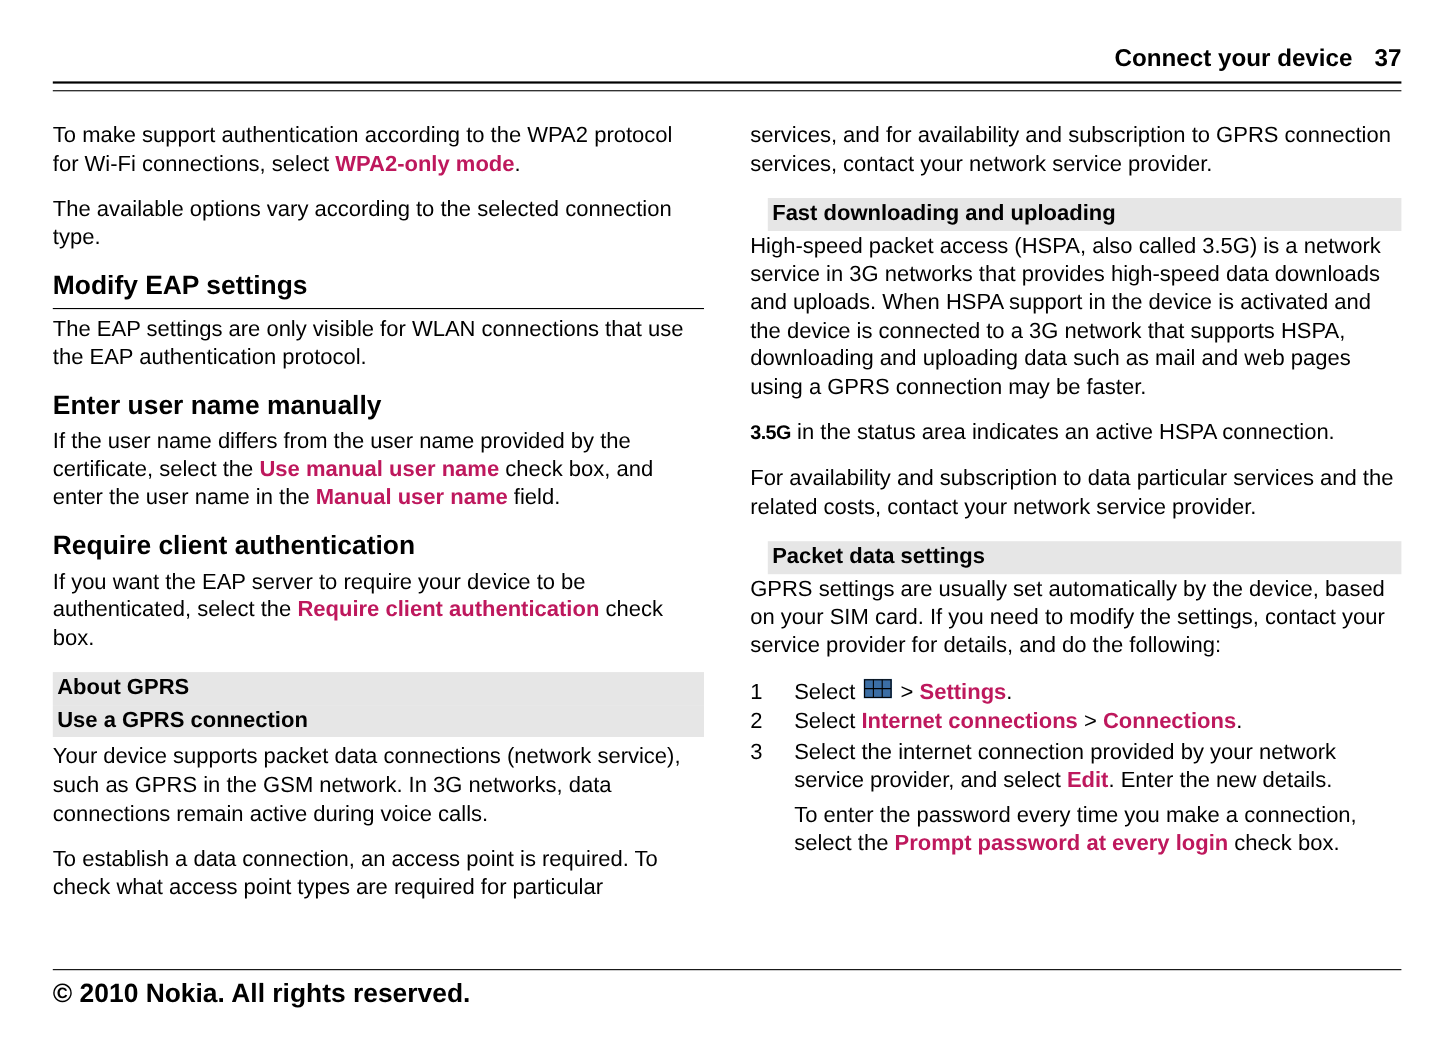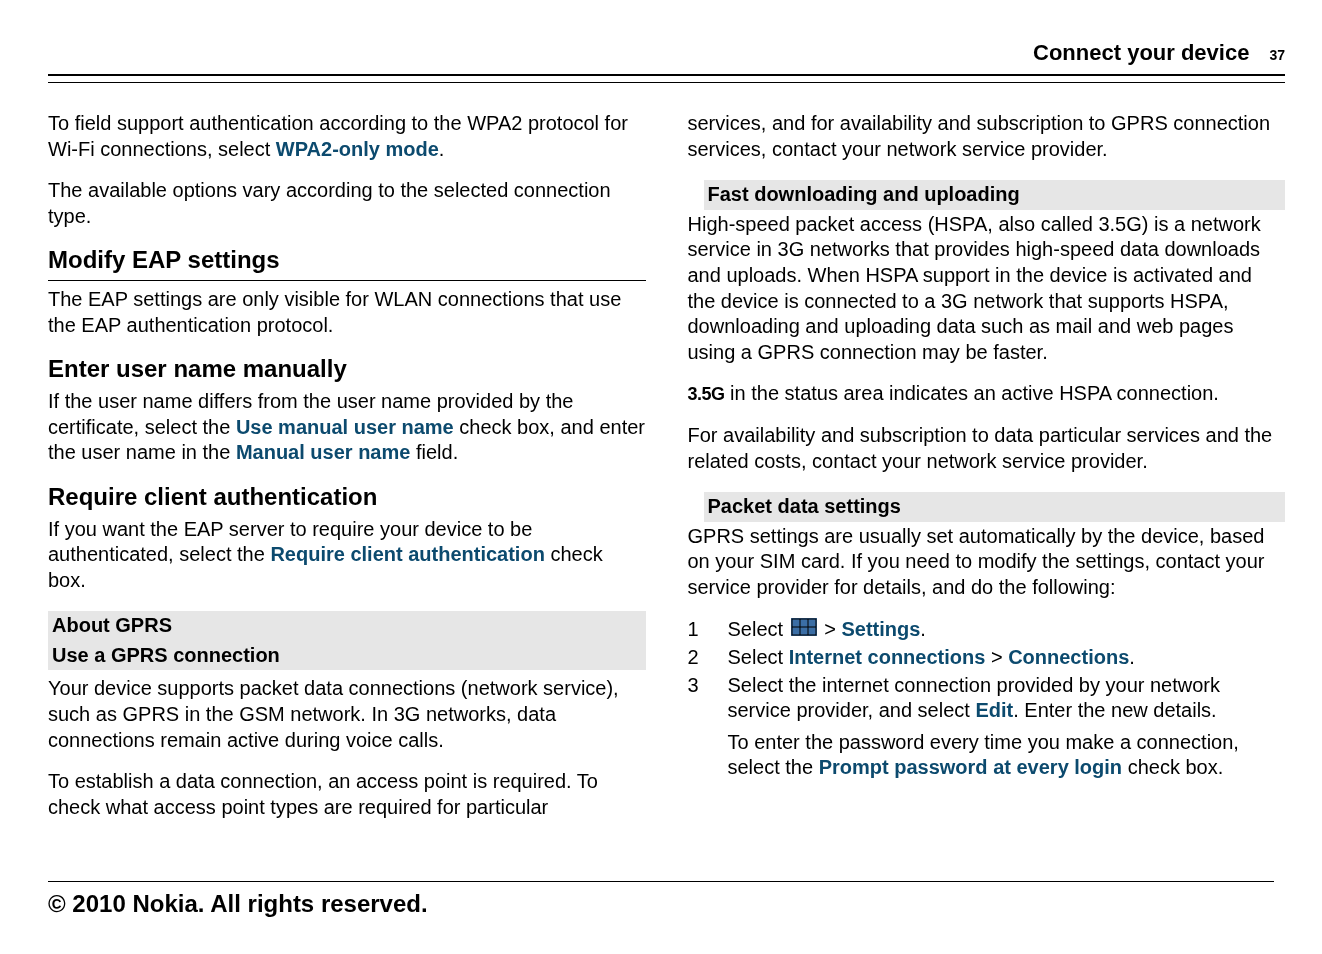--- a/index.html
+++ b/index.html
@@ -6,40 +6,40 @@
     margin: 0;
     padding: 0;
     font-family: Arial, Helvetica, sans-serif;
     background: #fff;
     color: #000;
   }
   .page {
     width: 1322px;
     height: 954px;
     box-sizing: border-box;
-    padding: 40px 37px 30px 48px;
+    padding: 40px 48px 30px 48px;
     position: relative;
   }
   .header-line {
     border-bottom: 2px solid #000;
     margin-bottom: 6px;
     padding-bottom: 2px;
   }
   .header-row {
     display: flex;
     justify-content: flex-end;
     align-items: baseline;
     gap: 20px;
     font-weight: bold;
     font-size: 22px;
     padding-bottom: 6px;
   }
   .page-num {
     font-weight: bold;
-    font-size: 14px;
+    font-size: 22px;
   }
   .divider {
     border-top: 1px solid #000;
     margin-bottom: 28px;
   }
   .columns {
     display: flex;
     gap: 42px;
   }
   .col {
@@ -66,21 +66,21 @@
     margin: 18px 0 2px 16px;
   }
   .shaded-stack {
     margin: 18px 0 6px 0;
   }
   .shaded-stack .shaded {
     margin: 0;
   }
   .ui-bold {
     font-weight: bold;
-    color: #0c4a6e;
+    color: #be185d;
   }
   .icon-35g {
     font-weight: bold;
     font-size: 18px;
     letter-spacing: -0.5px;
     display: inline-block;
     vertical-align: baseline;
   }
   ol.steps {
     list-style: none;
@@ -132,21 +132,21 @@
     <span>Connect your device</span>
     <span class="page-num">37</span>
   </div>
   <div class="header-line"></div>
   <div class="divider"></div>
 
   <div class="columns">
 
     <div class="col">
       <p>
-        <span>To field support authentication according to the WPA2 protocol for Wi-Fi connections, select </span><span class="bold ui-bold">WPA2-only mode</span><span>.</span>
+        <span>To make support authentication according to the WPA2 protocol for Wi-Fi connections, select </span><span class="bold ui-bold">WPA2-only mode</span><span>.</span>
       </p>
       <p>The available options vary according to the selected connection type.</p>
 
       <div class="section-sub">Modify EAP settings</div>
       <hr class="hr-thin">
       <p>The EAP settings are only visible for WLAN connections that use the EAP authentication protocol.</p>
 
       <div class="section-sub">Enter user name manually</div>
       <p>
         <span>If the user name differs from the user name provided by the certificate, select the </span><span class="bold ui-bold">Use manual user name</span><span> check box, and enter the user name in the </span><span class="bold ui-bold">Manual user name</span><span> field.</span>

